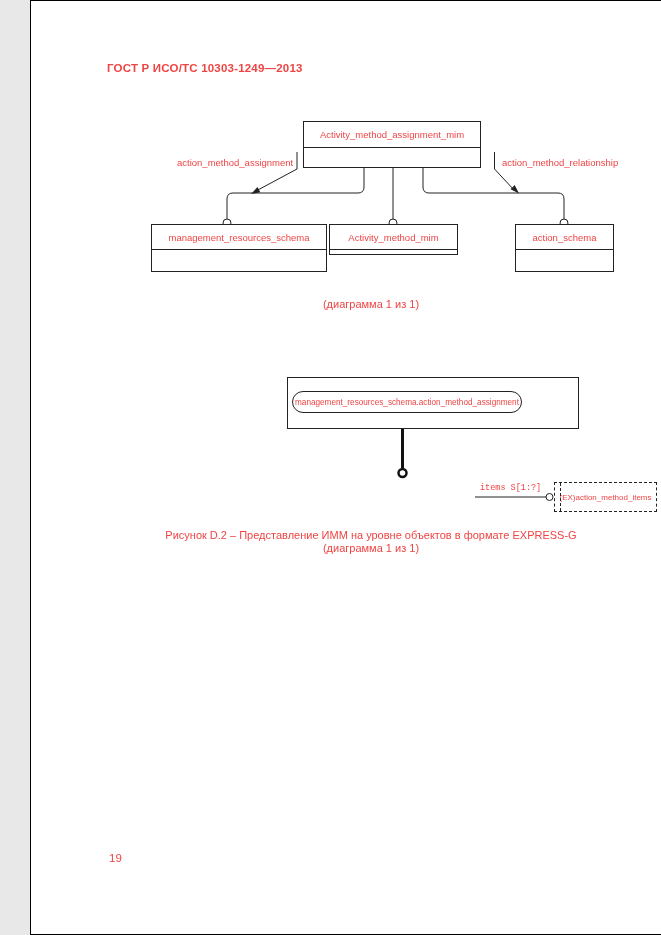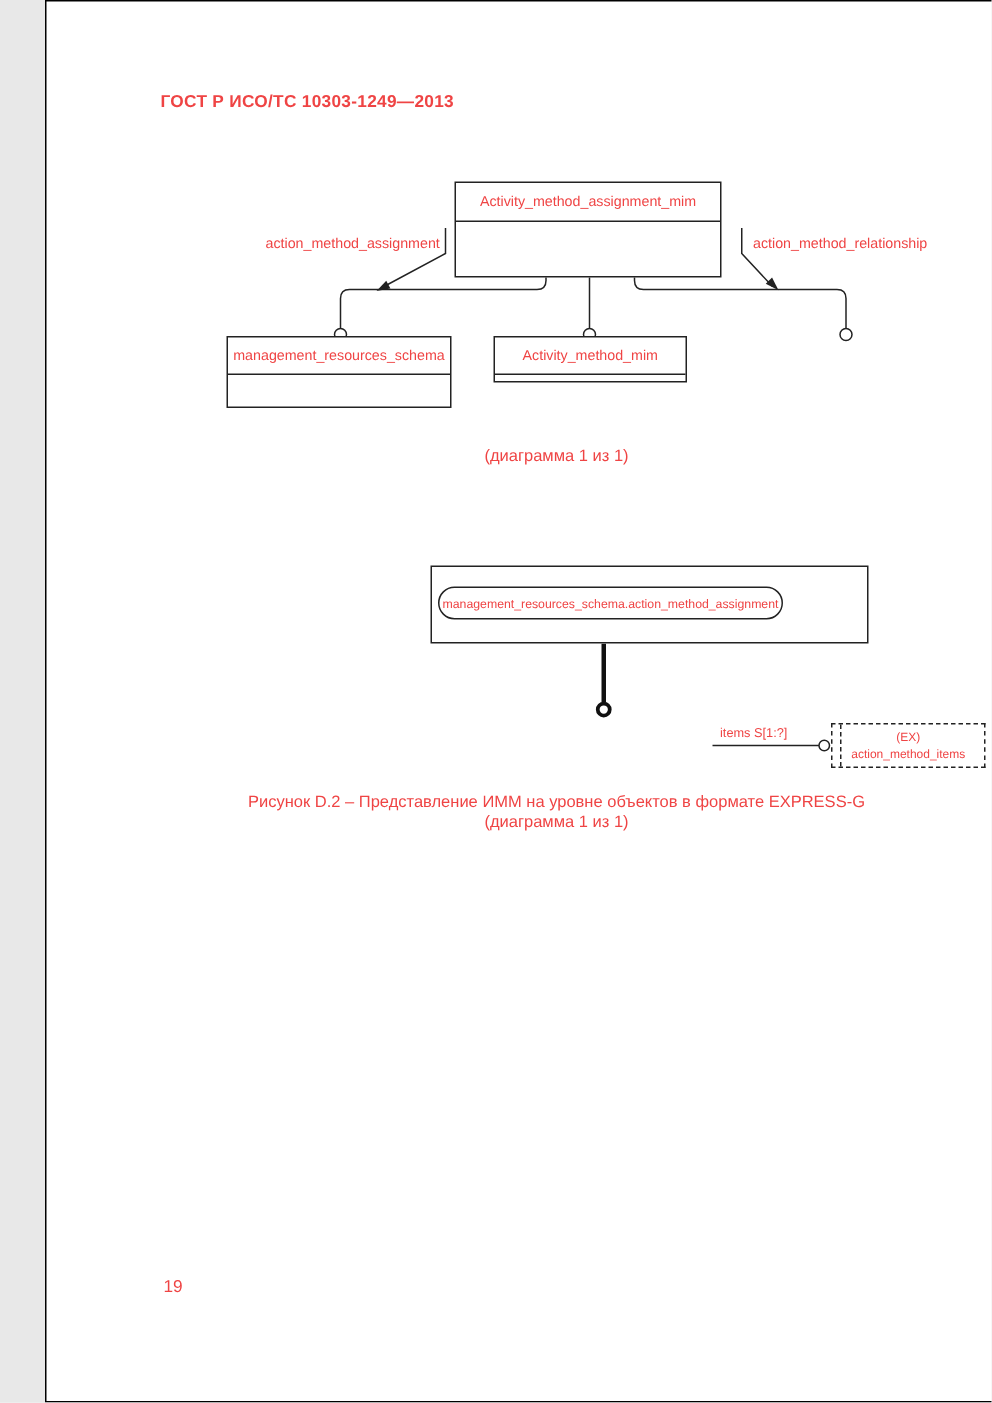--- a/index.html
+++ b/index.html
@@ -46,25 +46,25 @@
   .stadium{
     position:absolute;border:1px solid #222;box-sizing:border-box;background:#fff;
     border-radius:12px;
     display:flex;align-items:center;justify-content:center;
     white-space:nowrap;overflow:hidden;
   }
   .reflabel{
     position:absolute;font-size:9.5px;white-space:nowrap;
   }
   .itemslabel{
-    position:absolute;font-size:8.5px;white-space:nowrap;
+    position:absolute;font-size:8.5px;white-space:nowrap;font-family:Liberation Mono, monospace;
   }
   .exbox{
     position:absolute;border:1px dashed #222;box-sizing:border-box;background:#fff;
-    display:flex;flex-direction:column;align-items:center;justify-content:center;
+    display:flex;flex-direction:row;align-items:center;justify-content:center;
     font-size:8px;line-height:11px;text-align:right;
   }
   .exbox .innerline{
     position:absolute;left:5px;top:0;bottom:0;width:0;
     border-left:1px dashed #222;
   }
   .caption{
     position:absolute;left:25px;width:630px;text-align:center;
     font-size:11px;line-height:13px;white-space:nowrap;
   }
@@ -97,32 +97,35 @@
     </g>
 
     <g>
       <path d="M371.5,428 V467" stroke="#111" stroke-width="3" fill="none"></path>
       <circle cx="371.5" cy="472" r="4" stroke="#111" stroke-width="2.5" fill="#fff"></circle>
       <path d="M444,496 H515" stroke="#222" stroke-width="1" fill="none"></path>
       <circle cx="518.5" cy="496" r="3.5" stroke="#222" stroke-width="1" fill="#fff"></circle>
     </g>
   </svg>
 
-  <div class="ebox" style="left:272px;top:120px;width:178px;height:64px">
+  <div class="ebox" style="left:272px;top:120px;width:178px;height:47px">
     <div class="ebox-name" style="height:26px">Activity_method_assignment_mim</div>
   </div>
 
   <div class="reflabel" style="left:146px;top:156px;width:116px;text-align:right">action_method_assignment</div>
   <div class="reflabel" style="left:471px;top:156px">action_method_relationship</div>
 
-  <div class="ebox" style="left:120px;top:223px;width:150px;height:48px">
+  <div class="ebox" style="left:120px;top:223px;width:176px;height:48px">
     <div class="ebox-name" style="height:25px">management_resources_schema</div>
   </div>
   <div class="ebox" style="left:298px;top:223px;width:129px;height:31px">
     <div class="ebox-name" style="height:25px">Activity_method_mim</div>
+  </div>
+  <div class="ebox" style="left:484px;top:223px;width:99px;height:48px">
+    <div class="ebox-name" style="height:25px">action_schema</div>
   </div>
 
   <div class="caption" style="top:297px">(диаграмма 1 из 1)</div>
 
   <div class="refrect" style="left:256px;top:376px;width:292px;height:52px">
     <div class="stadium" style="left:4px;top:13px;width:230px;height:22px;font-size:8.2px">management_resources_schema.action_method_assignment</div>
   </div>
 
 
 

